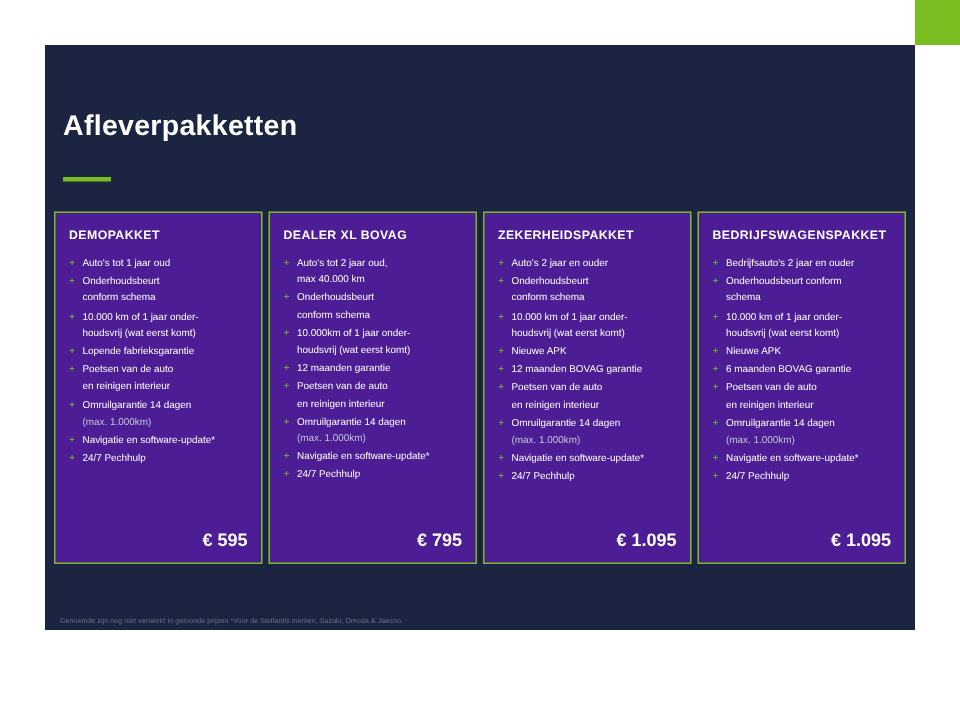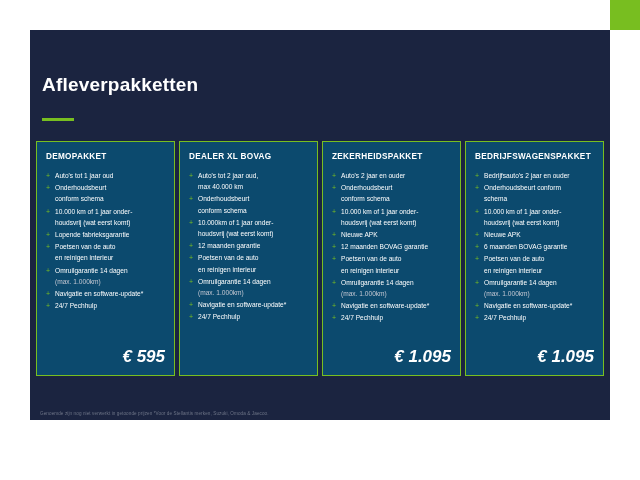--- a/index.html
+++ b/index.html
@@ -62,21 +62,21 @@
     position: absolute;
     left: 36px;
     top: 141px;
     width: 568px;
     display: flex;
     gap: 4px;
   }
   .card {
     width: 165px;
     min-height: 235px;
-    background: #0c4a6e;
+    background: #4c1d95;
     border: 1px solid #78be20;
     padding: 10px 9px 8px 9px;
     position: relative;
     display: flex;
     flex-direction: column;
   }
   .card-title {
     font-size: 8.2px;
     font-weight: bold;
     color: #ffffff;
@@ -103,26 +103,25 @@
     color: #78be20;
     font-size: 7px;
     line-height: 11.2px;
   }
   .feat .sub {
     display: block;
     color: #ffffff;
   }
   .price {
     text-align: right;
-    font-size: 17px;
+    font-size: 12px;
     font-weight: bold;
     color: #ffffff;
     margin-top: 10px;
     white-space: nowrap;
-    font-style: italic;
   }
   .footnote {
     position: absolute;
     left: 40px;
     top: 411px;
     font-size: 4.6px;
     color: #6d7486;
     letter-spacing: 0.1px;
   }
 </style>
@@ -159,20 +158,21 @@
         <ul class="feat-list">
           <li class="feat"><span class="plus">+</span><span>Auto's tot 2 jaar oud,</span><span class="sub">max 40.000 km</span></li>
           <li class="feat"><span class="plus">+</span><span>Onderhoudsbeurt</span><span class="sub">conform schema</span></li>
           <li class="feat"><span class="plus">+</span><span>10.000km of 1 jaar onder-</span><span class="sub">houdsvrij (wat eerst komt)</span></li>
           <li class="feat"><span class="plus">+</span><span>12 maanden garantie</span></li>
           <li class="feat"><span class="plus">+</span><span>Poetsen van de auto</span><span class="sub">en reinigen interieur</span></li>
           <li class="feat"><span class="plus">+</span><span>Omruilgarantie 14 dagen</span><span class="sub" style="color: rgb(195, 199, 210);">(max. 1.000km)</span></li>
           <li class="feat"><span class="plus">+</span><span>Navigatie en software-update*</span></li>
           <li class="feat"><span class="plus">+</span><span>24/7 Pechhulp</span></li>
         </ul>
+        <div class="price">€ 795</div>
       </div>
       <div class="card">
         <div class="card-title">ZEKERHEIDSPAKKET</div>
         <ul class="feat-list">
           <li class="feat"><span class="plus">+</span><span>Auto's 2 jaar en ouder</span></li>
           <li class="feat"><span class="plus">+</span><span>Onderhoudsbeurt</span><span class="sub">conform schema</span></li>
           <li class="feat"><span class="plus">+</span><span>10.000 km of 1 jaar onder-</span><span class="sub">houdsvrij (wat eerst komt)</span></li>
           <li class="feat"><span class="plus">+</span><span>Nieuwe APK</span></li>
           <li class="feat"><span class="plus">+</span><span>12 maanden BOVAG garantie</span></li>
           <li class="feat"><span class="plus">+</span><span>Poetsen van de auto</span><span class="sub">en reinigen interieur</span></li>

